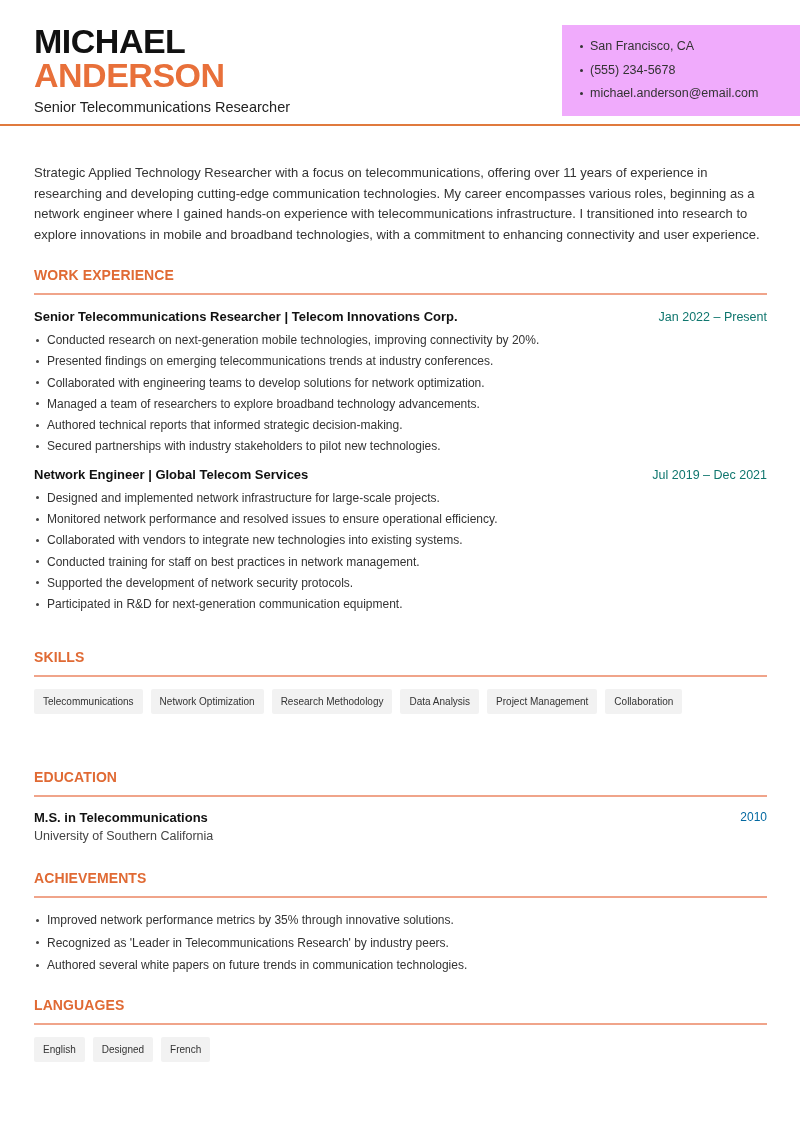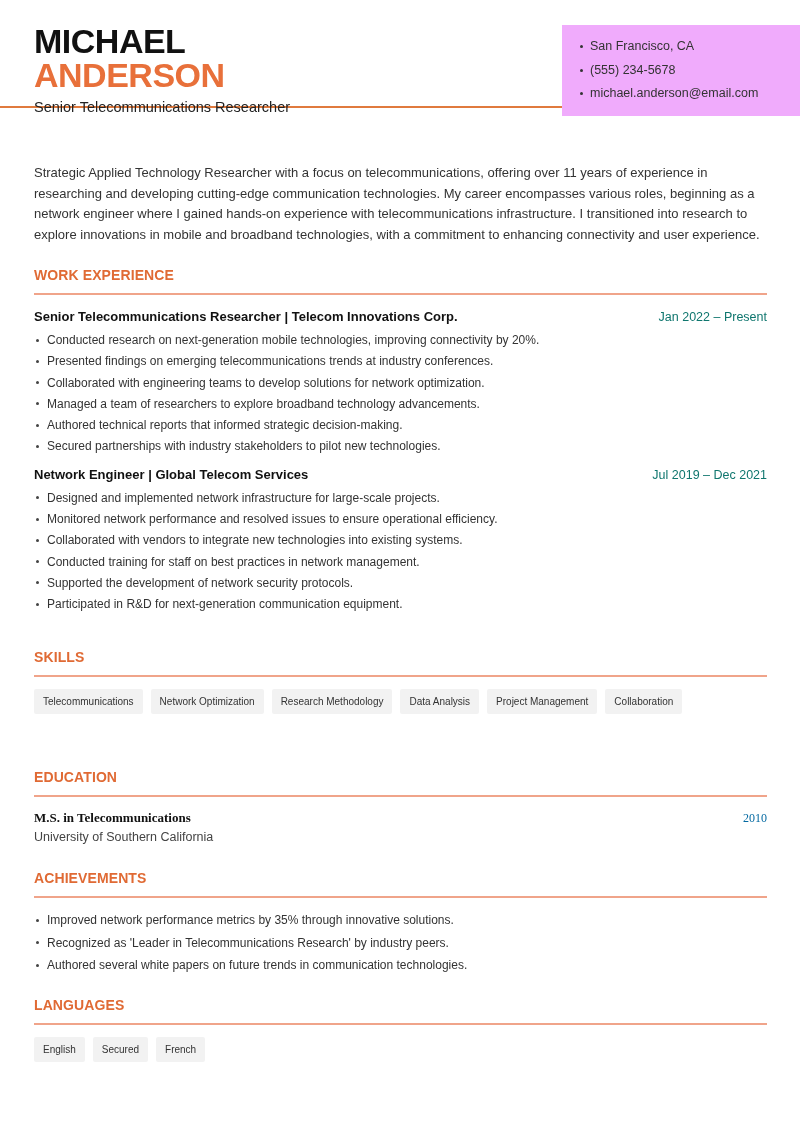--- a/index.html
+++ b/index.html
@@ -1,19 +1,19 @@
 <!DOCTYPE html>
 <html><head>
 <meta charset="utf-8">
 <style>
   * { margin: 0; padding: 0; box-sizing: border-box; }
   html, body { width: 800px; height: 1130px; background: #ffffff; }
   body { font-family: "Liberation Sans", "DejaVu Sans", sans-serif; color: #333333; position: relative; overflow: hidden; }
 
-  .header { position: relative; height: 108px; border-bottom: 2px solid #e07a3e; }
+  .header { position: relative; height: 126px; border-bottom: 2px solid #e07a3e; }
   .name-first { position: absolute; left: 34px; top: 22px; font-size: 34px; font-weight: 700; color: #111111; letter-spacing: -0.5px; line-height: 38px; }
   .name-last { position: absolute; left: 34px; top: 56px; font-size: 34px; font-weight: 700; color: #e8703a; letter-spacing: -0.5px; line-height: 38px; }
   .subtitle { position: absolute; left: 34px; top: 99px; font-size: 14.5px; color: #222222; }
 
   .contact-box { position: absolute; left: 562px; top: 25px; width: 238px; height: 91px; background: #f0abfc; padding: 12px 0 0 18px; }
   .contact-box ul { list-style: none; }
   .contact-box li { font-size: 12.5px; color: #333; height: 23.5px; line-height: 18px; position: relative; padding-left: 10px; }
   .contact-box li::before { content: ""; position: absolute; left: 0; top: 8px; width: 3px; height: 3px; background: #333; border-radius: 50%; }
 
   .content { position: absolute; left: 34px; top: 163px; width: 733px; }
@@ -25,21 +25,21 @@
   .job-head { display: flex; justify-content: space-between; align-items: baseline; }
   .job-title { font-size: 13px; font-weight: 700; color: #111; }
   .job-date { font-size: 12.5px; color: #0f766e; }
   .bullets { list-style: none; }
   .bullets li { font-size: 12px; color: #333; height: 21.3px; line-height: 18px; position: relative; padding-left: 13px; }
   .bullets li::before { content: ""; position: absolute; left: 2px; top: 7.5px; width: 3px; height: 3px; background: #444; border-radius: 50%; }
 
   .tags { display: flex; flex-wrap: wrap; gap: 8px 8px; }
   .tag { background: #f2f2f2; font-size: 10px; color: #333; padding: 0 9px; height: 25px; line-height: 25px; border-radius: 2px; }
 
-  .edu-head { display: flex; justify-content: space-between; align-items: flex-end; font-family: Liberation Serif, serif; }
+  .edu-head { display: flex; justify-content: space-between; align-items: flex-start; }
   .edu-degree { font-size: 13px; font-weight: 700; color: #111; }
   .edu-year { font-size: 12px; color: #0369a1; }
   .edu-school { font-size: 12.5px; color: #444; margin-top: 4px; }
 
   .abs { position: absolute; left: 0; width: 733px; }
 </style>
 </head>
 <body>
 
 <div class="header">
@@ -127,17 +127,17 @@
       <li style="height:22.5px;">Recognized as 'Leader in Telecommunications Research' by industry peers.</li>
       <li style="height:22.5px;">Authored several white papers on future trends in communication technologies.</li>
     </ul>
   </div>
 
   <div class="abs" style="top:834px;">
     <div class="section-title">LANGUAGES</div>
     <div class="section-rule"></div>
     <div class="tags" style="margin-top:12px;">
       <span class="tag">English</span>
-      <span class="tag">Secured</span>
+      <span class="tag">Designed</span>
       <span class="tag">French</span>
     </div>
   </div>
 </div>
 
 </body></html>

